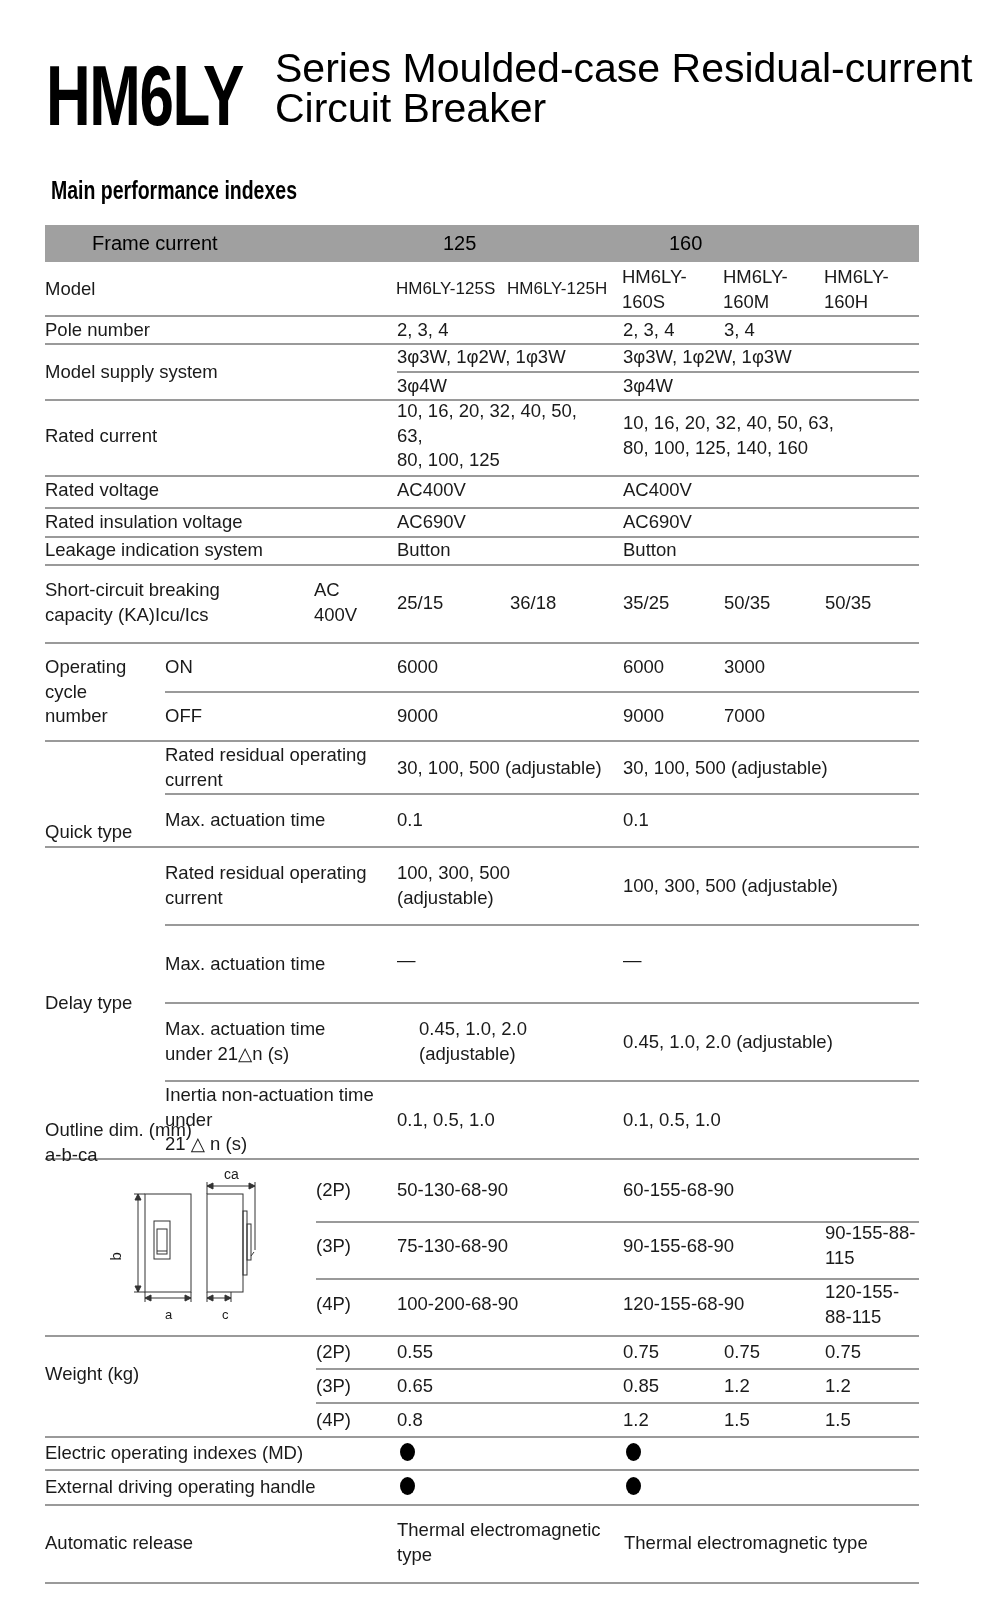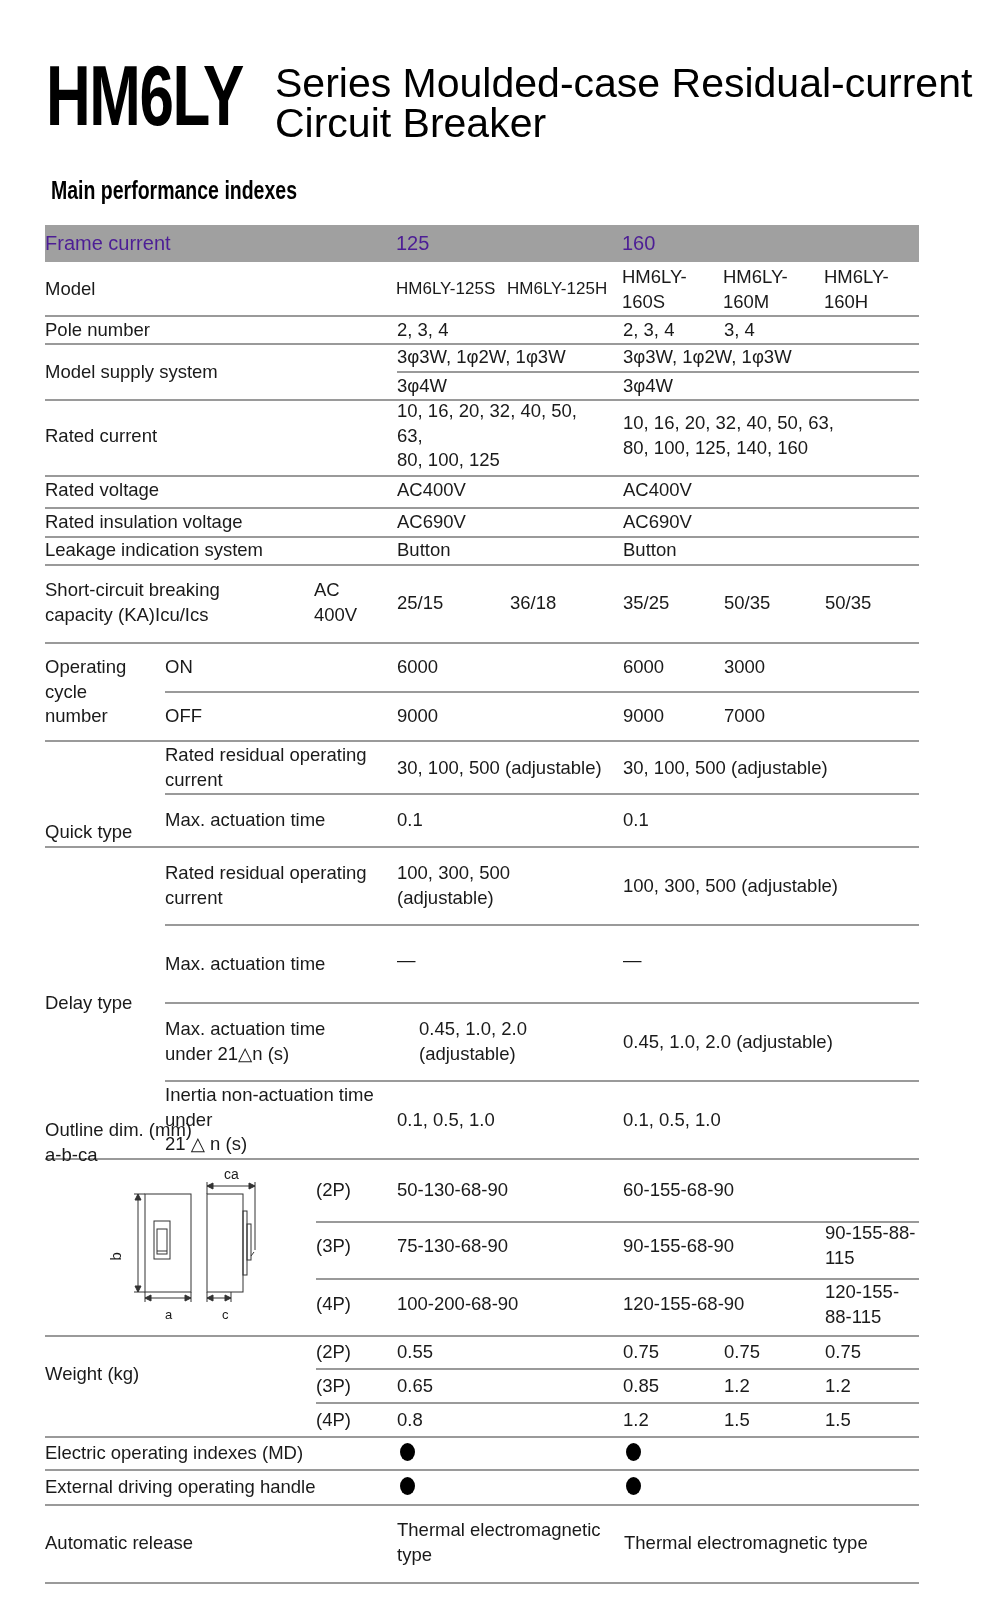--- a/index.html
+++ b/index.html
@@ -2,25 +2,25 @@
 <html><head>
 <meta charset="utf-8">
 <style>
   html, body { margin:0; padding:0; background:#ffffff; }
   body { width:1000px; height:1616px; position:relative; overflow:hidden;
          font-family:"Liberation Sans", sans-serif; color:#1a1a1a; }
   .abs { position:absolute; }
   .brand { left:46px; top:52px; font-family:"Liberation Sans", sans-serif; font-weight:bold;
            font-size:86px; line-height:86px; letter-spacing:-2px; transform:scaleX(0.72);
            transform-origin:left top; color:#000; }
-  .subtitle { left:275px; top:48px; font-size:41px; line-height:40px; color:#000;margin-top:15px; }
+  .subtitle { left:275px; top:48px; font-size:41px; line-height:40px; color:#000; }
   .section { left:51px; top:175px; font-weight:bold; font-size:25px; line-height:30px;
              transform:scaleX(0.78); transform-origin:left top; color:#000; }
   .hdr { left:45px; top:225px; width:874px; height:37px; background:#a0a0a0; }
-  .hdr span { position:absolute; top:7px; color:#4c1d95; font-size:20px; }
+  .hdr span { position:absolute; top:7px; color:#000000; font-size:20px;padding-left:47px; }
   .t { position:absolute; font-size:18.5px; line-height:24.5px; color:#1a1a1a; white-space:nowrap; }
   .small { font-size:17px; }
   .hl { position:absolute; height:2px; background:#9a9a9a; }
   .dot { position:absolute; width:15px; height:18px; border-radius:50%; background:#000; }
   svg.diag { position:absolute; left:130px; top:1180px; }
 </style>
 </head>
 <body>
 
 <div class="abs brand">HM6LY</div>

